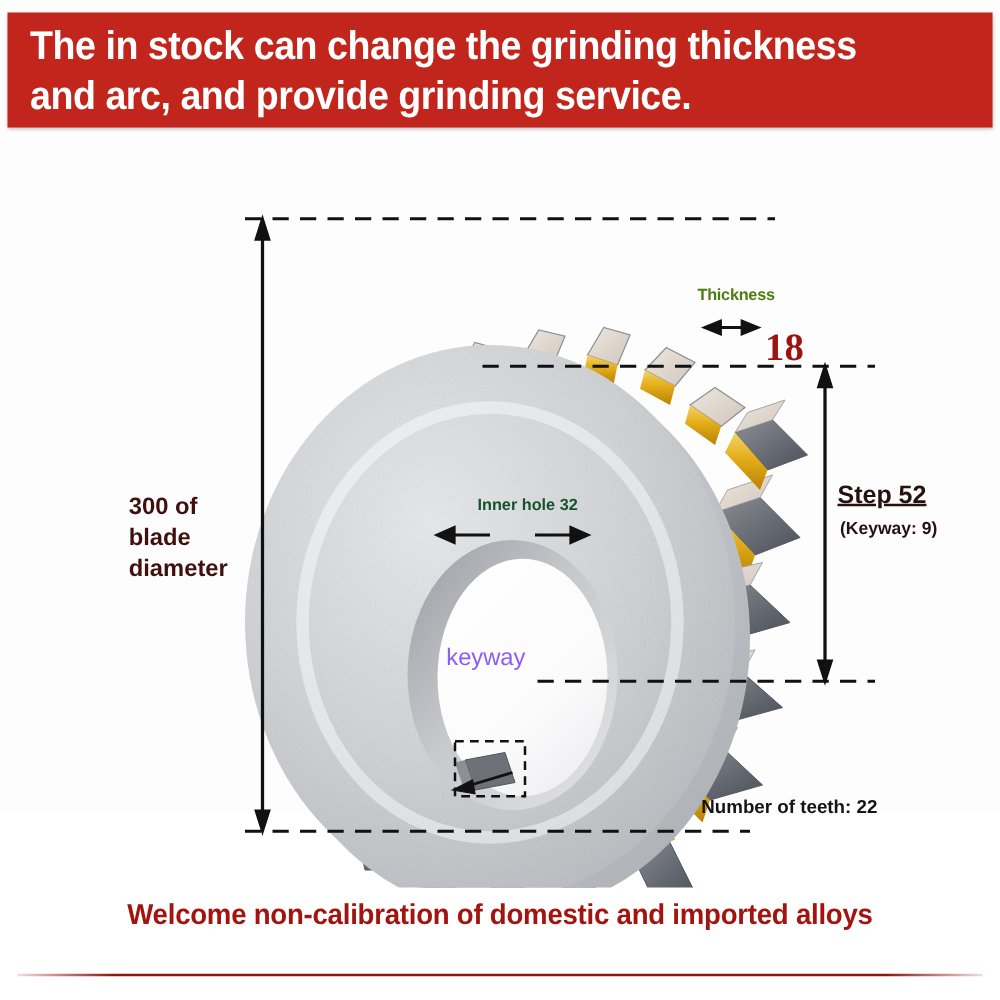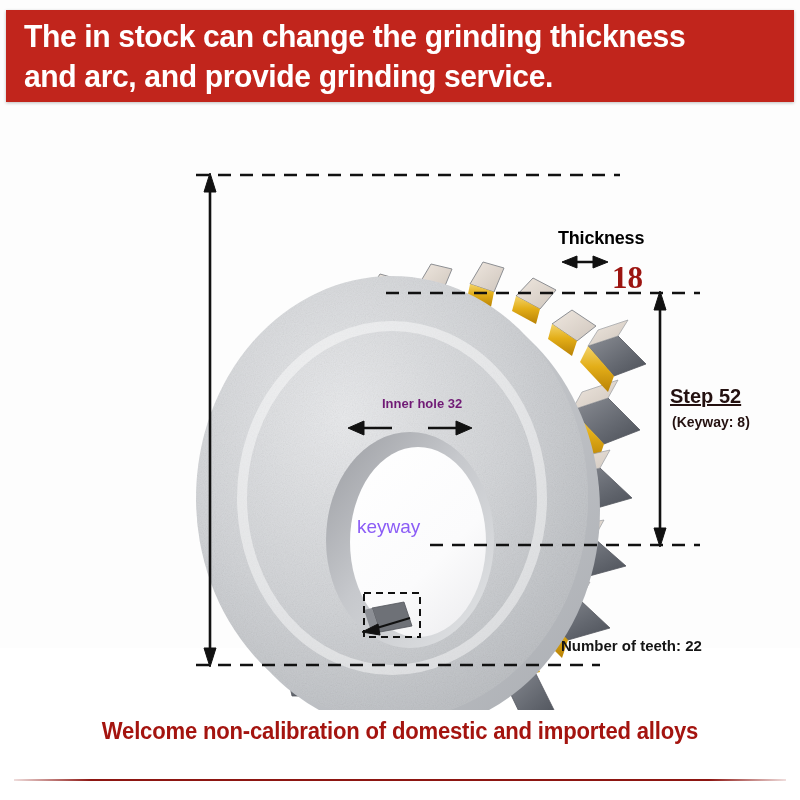--- a/index.html
+++ b/index.html
@@ -44,26 +44,26 @@
     background:linear-gradient(90deg,rgba(150,30,25,.15),#8d1612 10%,#8d1612 90%,rgba(150,30,25,.15));
   }
 
   
   .stage{position:absolute;left:0;top:110px;width:800px;height:600px;}
   .stage svg{display:block;}
 
   
   .lbl{position:absolute;color:#3d1412;font-weight:bold;white-space:pre;}
   .lbl-blade-dia{left:103px;top:393px;font-size:19px;line-height:25px;color:#41100d;}
-  .lbl-thickness{left:558px;top:228px;font-size:18px;color:#000000;letter-spacing:-0.2px;}
+  .lbl-thickness{left:558px;top:228px;font-size:13px;color:#4d7c0f;letter-spacing:-0.2px;}
   .lbl-thickness-val{left:612px;top:218px;font-size:31px;color:#9c1410;
       font-family:"Liberation Serif", serif;font-weight:bold;}
   .lbl-step{left:670px;top:385px;font-size:20px;color:#241110;text-decoration:underline;}
   .lbl-keyway-val{left:672px;top:414px;font-size:14px;color:#241110;}
-  .lbl-innerhole{left:382px;top:396px;font-size:13px;color:#701a75;}
+  .lbl-innerhole{left:382px;top:396px;font-size:13px;color:#14532d;}
   .lbl-keyway{left:357px;top:516px;font-size:19px;color:#8b5cf6;font-weight:normal;}
   .lbl-teeth{left:561px;top:637px;font-size:15px;color:#151515;}
 </style>
 </head>
 <body>
 
 <div id="page">
 
   <div class="banner" style="background: rgb(193, 37, 28);">
     <div class="banner-text" style="color: rgb(255, 255, 255);">The in stock can change the grinding thickness and arc, and provide grinding service.</div>
@@ -263,27 +263,30 @@
         <polygon points="348,318 364,311 364,325"></polygon>
         <line x1="428" y1="318" x2="464" y2="318" stroke-width="2.4"></line>
         <polygon points="472,318 456,311 456,325"></polygon>
 
         <rect x="364" y="483" width="56" height="44" fill="none" stroke="#111" stroke-width="2" stroke-dasharray="7 5"></rect>
         <line x1="370" y1="520" x2="410" y2="508" stroke-width="2.2"></line>
         <polygon points="362,522 378,514 380,525"></polygon>
       </g>
     </svg>
 
+    <div class="lbl lbl-blade-dia" style="top:283px;">300 of
+blade
+diameter</div>
   </div>
 
   <div class="lbl lbl-thickness">Thickness</div>
   <div class="lbl lbl-thickness-val" style="color: rgb(156, 20, 16); margin-top: 42px;">18</div>
 
   <div class="lbl lbl-step">Step 52</div>
-  <div class="lbl lbl-keyway-val">(Keyway: 8)</div>
+  <div class="lbl lbl-keyway-val">(Keyway: 9)</div>
 
   <div class="lbl lbl-innerhole">Inner hole 32</div>
 
   <div class="lbl lbl-keyway">keyway</div>
 
   <div class="lbl lbl-teeth">Number of teeth: 22</div>
 
   <div class="footer-text" style="color: rgb(164, 20, 15);">Welcome non-calibration of domestic and imported alloys</div>
   <div class="footer-rule"></div>
 

